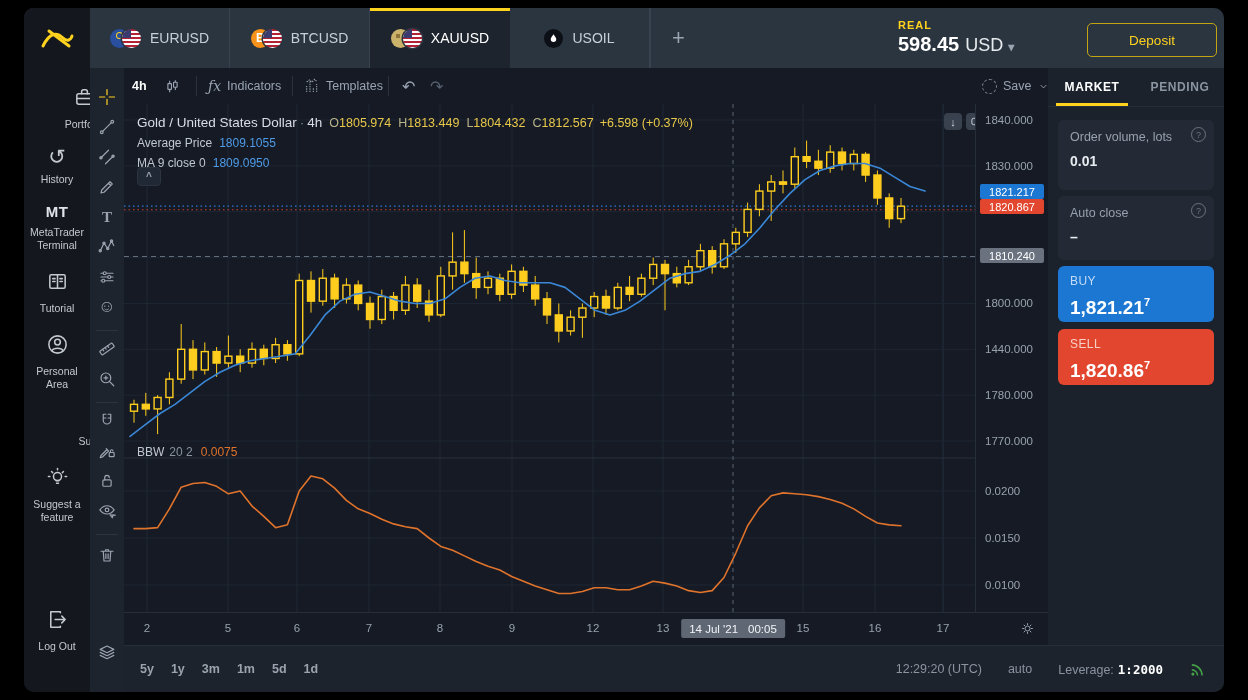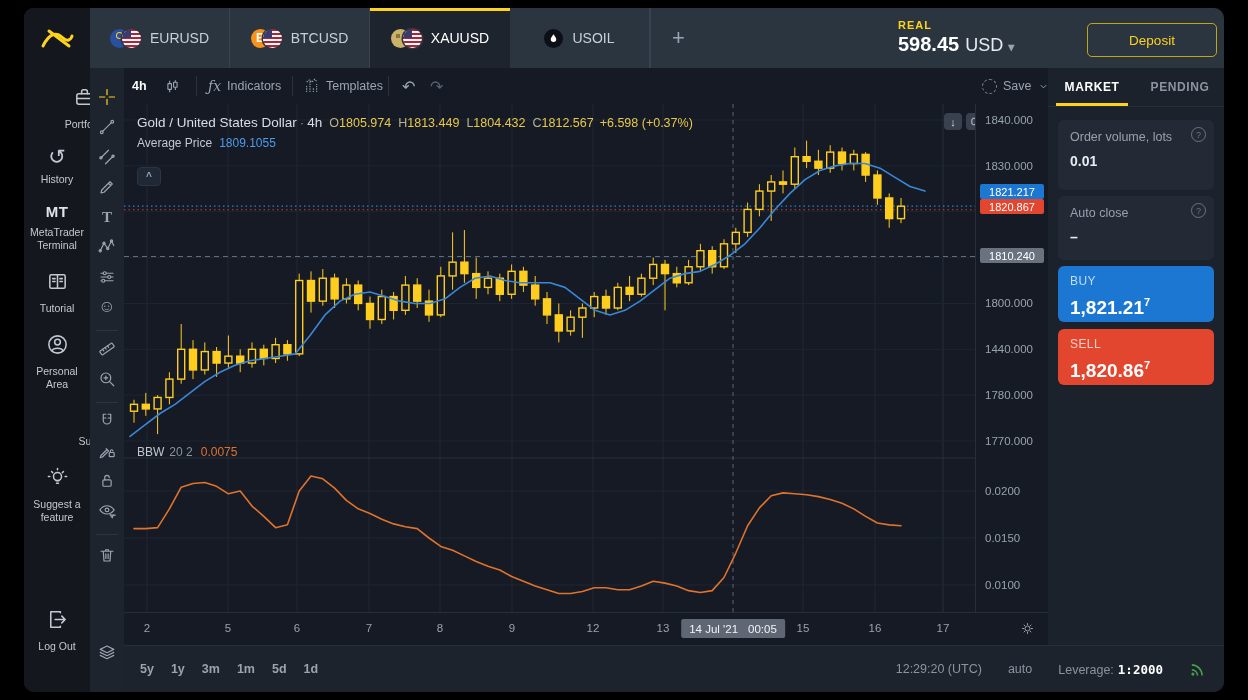--- a/index.html
+++ b/index.html
@@ -542,20 +542,21 @@
         <line x1="777" y1="93.962" x2="777" y2="119.185" stroke="#ffcd1e" stroke-width="1"></line>
         <rect x="773.5" y="102.2167999999998" width="7" height="12.382200000000209" fill="#151a24" stroke="#ffcd1e" stroke-width="1.4"></rect>
         <polyline points="6,332.434 21,320.969 36,309.504 51,300.332 66,288.867 81,277.40200000000004 96,268.23 111,261.351 126,256.765 141,254.472 156,252.179 171,249.88600000000002 186,231.542 201,210.905 216,197.14700000000002 231,190.268 246,187.97500000000002 261,192.561 276,197.14700000000002 291,199.44 306,199.44 321,194.854 336,183.389 351,174.217 366,171.924 381,176.51000000000002 396,178.803 411,178.803 426,178.803 441,183.389 456,194.854 471,206.31900000000002 486,210.905 501,206.31900000000002 516,197.14700000000002 531,185.68200000000002 546,174.217 561,169.631 576,167.33800000000002 591,160.459 606,151.287 621,139.822 636,123.771 651,105.427 666,89.376 681,75.618 696,66.446 711,61.86 726,59.567 741,59.567 756,64.153 771,73.325 786,82.497 801,87.083" fill="none" stroke="#3b87d7" stroke-width="1.6" stroke-linejoin="round" stroke-linecap="round"></polyline>
         <polyline points="10,424.6 21.8,424.6 33.6,423.66 45.400000000000006,404.86 57.2,383.24 69,379.48 80.80000000000001,378.54 92.60000000000001,382.3 104.4,389.82 116.2,387 128,402.04 139.8,412.38 151.60000000000002,423.66 163.4,420.84 175.20000000000002,387 187,371.96 198.8,374.78000000000003 210.60000000000002,384.18 222.4,396.40000000000003 234.20000000000002,404.86 246,409.56 257.8,415.2 269.6,419.9 281.40000000000003,422.72 293.20000000000005,424.6 305,434 316.8,442.46000000000004 328.6,446.22 340.40000000000003,451.86 352.20000000000005,457.5 364,462.2 375.8,465.96000000000004 387.6,472.54 399.40000000000003,477.24 411.20000000000005,481.94 423,485.7 434.8,489.46 446.6,489.46 458.40000000000003,487.58000000000004 470.20000000000005,483.82 482,483.82 493.8,485.7 505.6,485.7 517.4000000000001,481.94 529.2,477.24 541,479.12 552.8000000000001,481.94 564.6,486.64 576.4000000000001,488.52 588.2,486.64 600,473.48 611.8000000000001,449.04 623.6,421.78000000000003 635.4000000000001,403.92 647.2,391.7 659,388.88 670.8000000000001,389.82 682.6,390.76 694.4000000000001,392.64 706.2,395.46000000000004 718,399.21999999999997 729.8000000000001,404.86 741.6,412.38 753.4000000000001,418.96 765.2,420.84 777,421.78000000000003" fill="none" stroke="#e0732c" stroke-width="1.6" stroke-linejoin="round" stroke-linecap="round"></polyline>
       </svg>
     <div id="legend">
       <div id="legend-row1">
         <span>Gold / United States Dollar</span><span class="dim">·</span><span>4h</span><span id="ohlc-spans"><span class="k">O</span><span class="v">1805.974</span><span class="k">H</span><span class="v">1813.449</span><span class="k">L</span><span class="v">1804.432</span><span class="k">C</span><span class="v">1812.567</span></span><span class="chg">+6.598 (+0.37%)</span>
       </div>
       <div class="legend-sub"><span>Average Price</span><span class="val">1809.1055</span></div>
+      <div class="legend-sub"><span>MA 9 close 0</span><span class="val">1809.0950</span></div>
     </div>
     <div id="legend-collapse">^</div>
     <div id="bbw-legend">
       <span>BBW</span><span class="p">20 2</span><span class="v">0.0075</span>
     </div>
     <div class="chart-btn" style="left:820px">
         <span>↓</span>
       </div>
     <div class="chart-btn" style="left:842px">
       <svg viewBox="0 0 24 24" fill="none" stroke-width="2">

